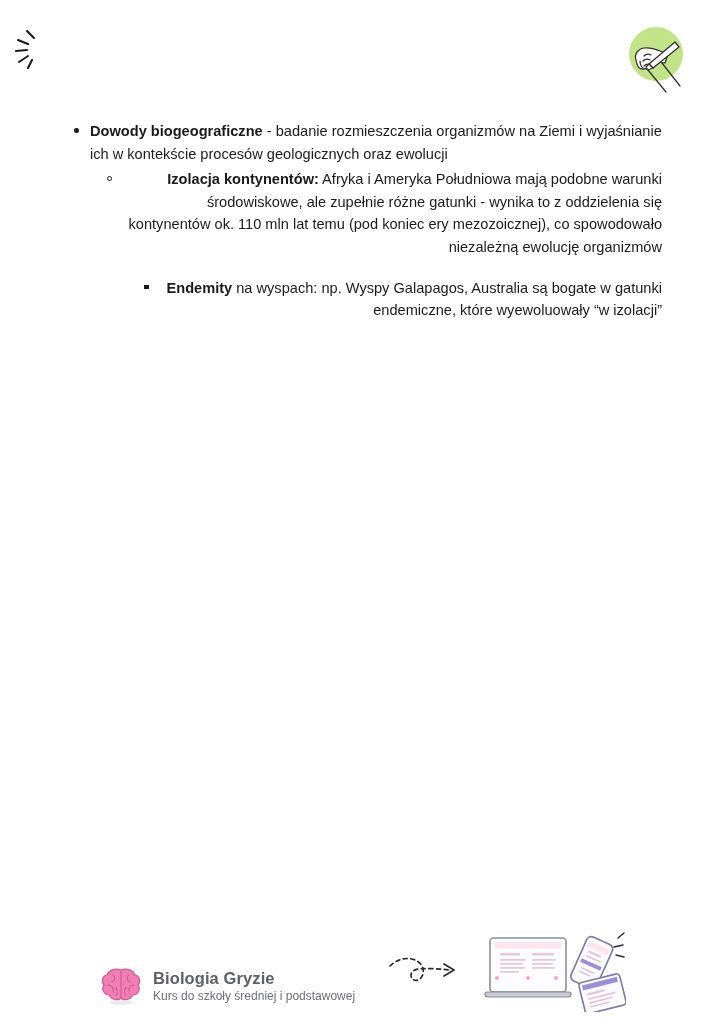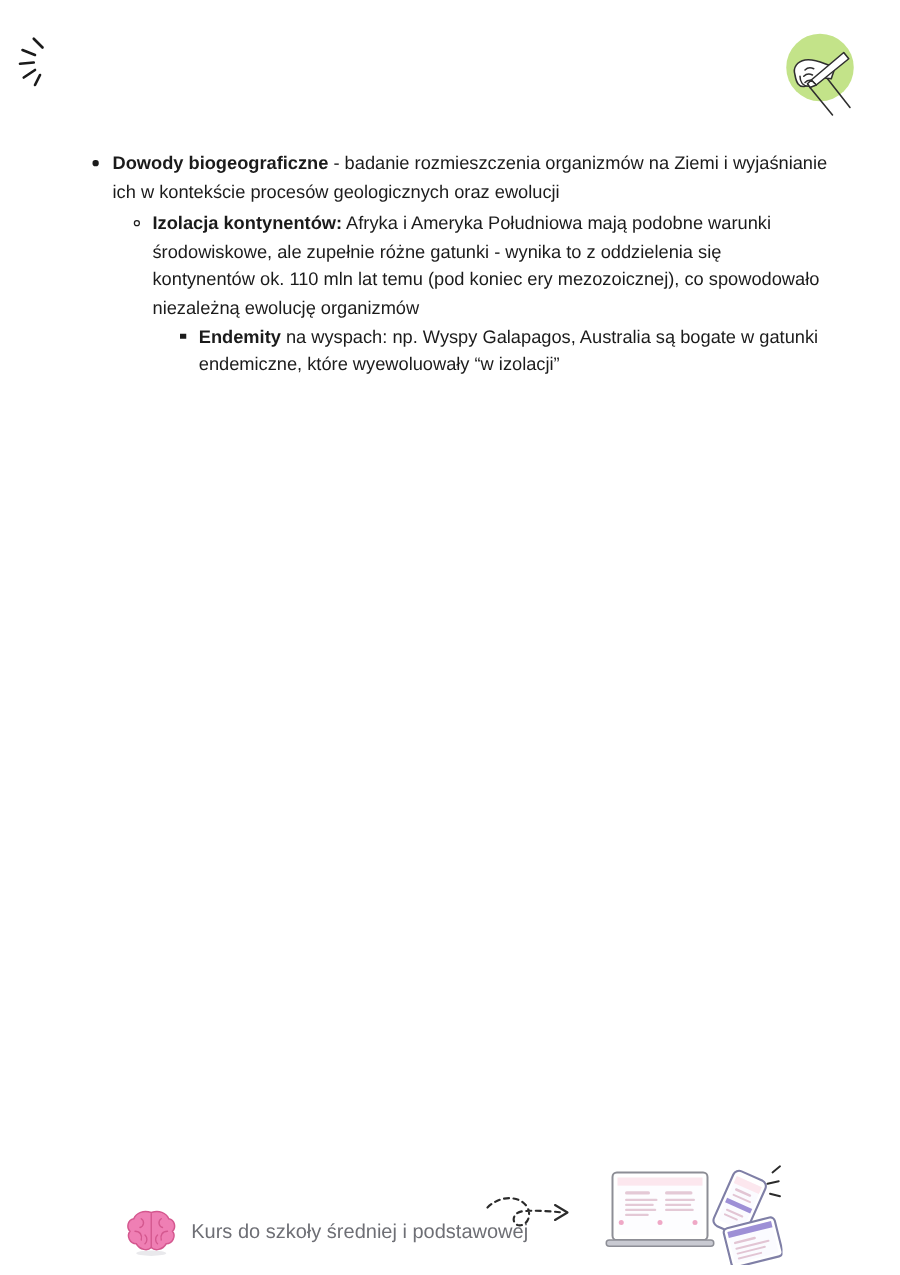--- a/index.html
+++ b/index.html
@@ -92,39 +92,40 @@
     top: 8px;
     width: 4.5px;
     height: 4.5px;
     border-radius: 50%;
     background: #1b1b1b;
   }
 
   
   ul.lvl2 {
     margin-top: 3px;
+    text-align: right;
   }
   ul.lvl2 > li.bullet {
     padding-left: 32px;
     padding-right: 0;
   }
   ul.lvl2 > li.bullet > .marker {
     position: absolute;
     left: 17px;
     top: 7.5px;
     width: 5px;
     height: 5px;
     border-radius: 50%;
     border: 1px solid #1b1b1b;
     background: transparent;
   }
 
   
   ul.lvl3 {
-    margin-top: 0;
+    margin-top: 18px;
   }
   ul.lvl3 > li.bullet {
     padding-left: 37px;
   }
   ul.lvl3 > li.bullet > .marker {
     position: absolute;
     left: 22px;
     top: 8px;
     width: 4.5px;
     height: 4.5px;
@@ -155,21 +156,21 @@
   .brain-logo { width: 42px; height: 40px; flex: none; }
   .brand-text { display: flex; flex-direction: column; gap: 1px; }
   .brand-name {
     font-size: 16.5px;
     font-weight: bold;
     color: #5f6066;
     letter-spacing: 0.1px;
     line-height: 1.15;
   }
   .brand-tagline {
-    font-size: 16px;
+    font-size: 12px;
     color: #6e6f75;
     line-height: 1.2;
   }
 
   .footer-arrow {
     position: absolute;
     left: 388px;
     bottom: 26px;
     width: 96px;
     height: 44px;
@@ -256,20 +257,21 @@
         <path d="M21 5 L21 32"></path>
         <path d="M13 9 C16 11 15 15 12 16"></path>
         <path d="M29 9 C26 11 27 15 30 16"></path>
         <path d="M8 19 C12 19 14 22 13 26"></path>
         <path d="M34 19 C30 19 28 22 29 26"></path>
         <path d="M16 22 C18 24 18 27 16 29"></path>
         <path d="M26 22 C24 24 24 27 26 29"></path>
       </g>
     </svg>
     <div class="brand-text">
+      <span class="brand-name">Biologia Gryzie</span>
       <span class="brand-tagline">Kurs do szkoły średniej i podstawowej</span>
     </div>
   </div>
 
   <svg class="footer-arrow" viewBox="0 0 96 44">
     <path d="M2 16 C12 6 28 6 34 16 C38 24 32 32 26 30 C21 28 22 20 30 19 C40 18 52 19 62 20" fill="none" stroke="#2b2b2b" stroke-width="1.7" stroke-linecap="round" stroke-dasharray="4 3.6"></path>
     <path d="M56 14 L66 20 L56 26" fill="none" stroke="#2b2b2b" stroke-width="1.7" stroke-linecap="round" stroke-linejoin="round"></path>
   </svg>
 
   <svg class="devices-illustration" viewBox="0 0 142 82">

